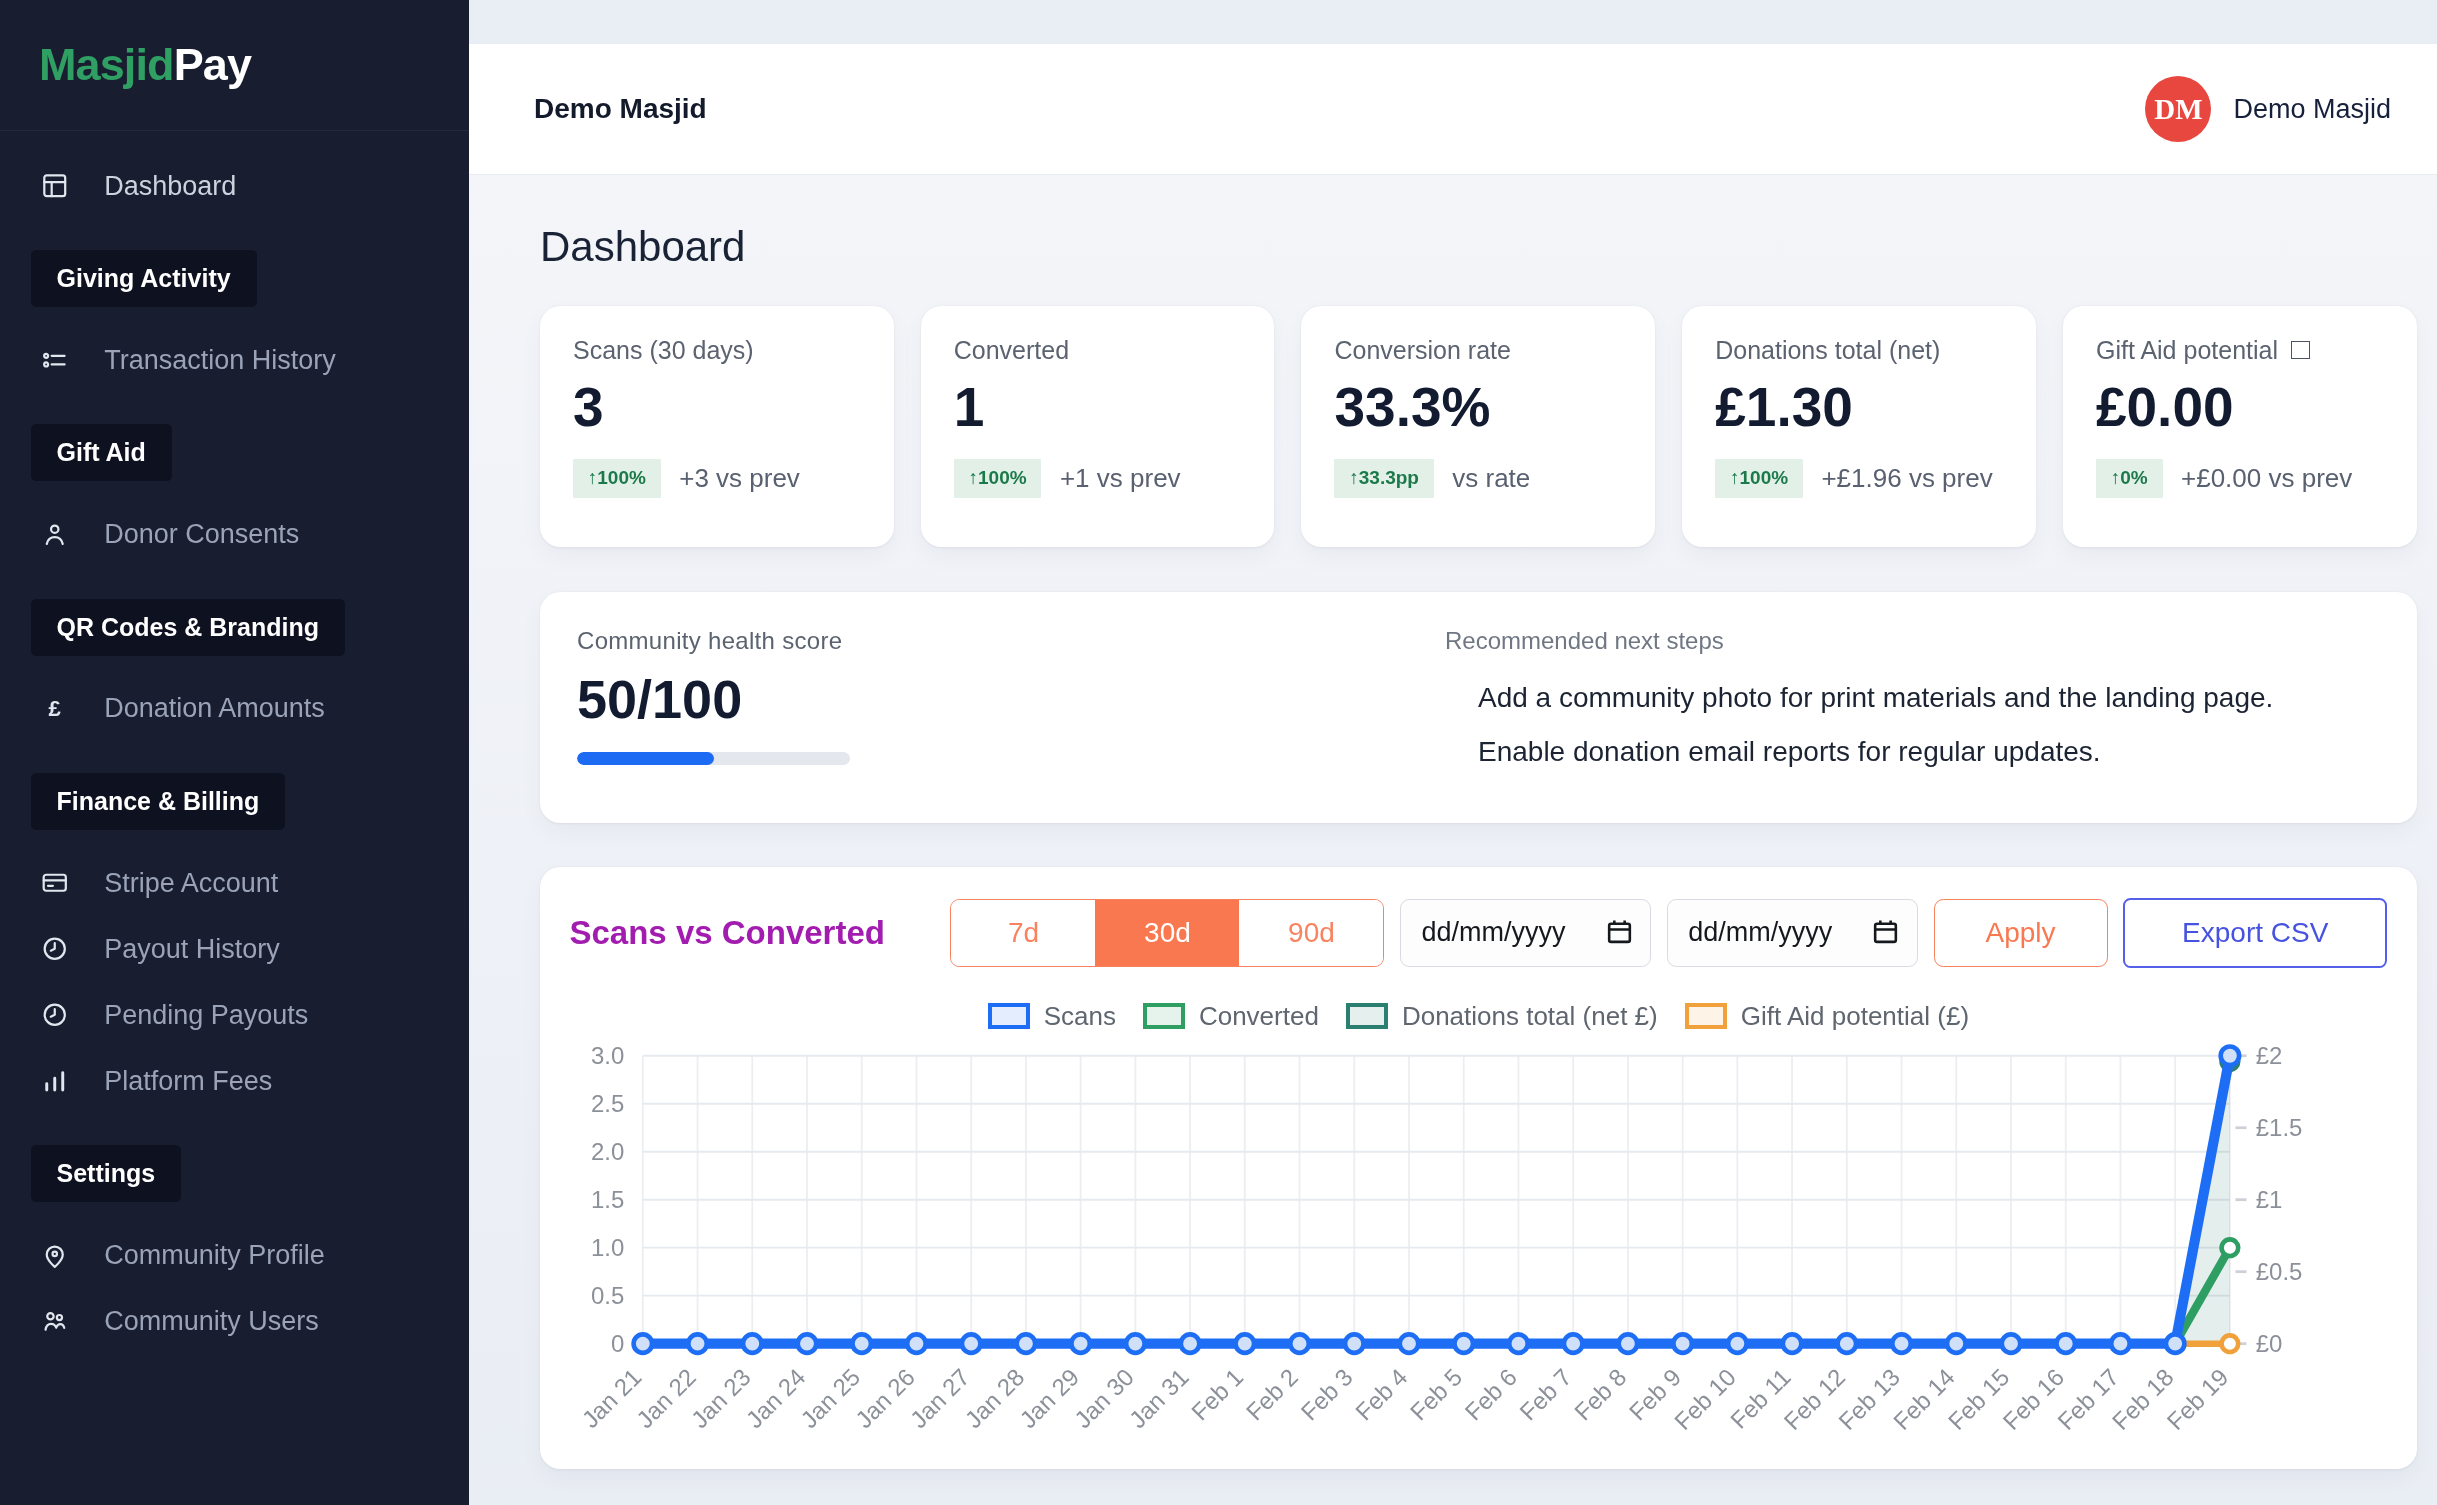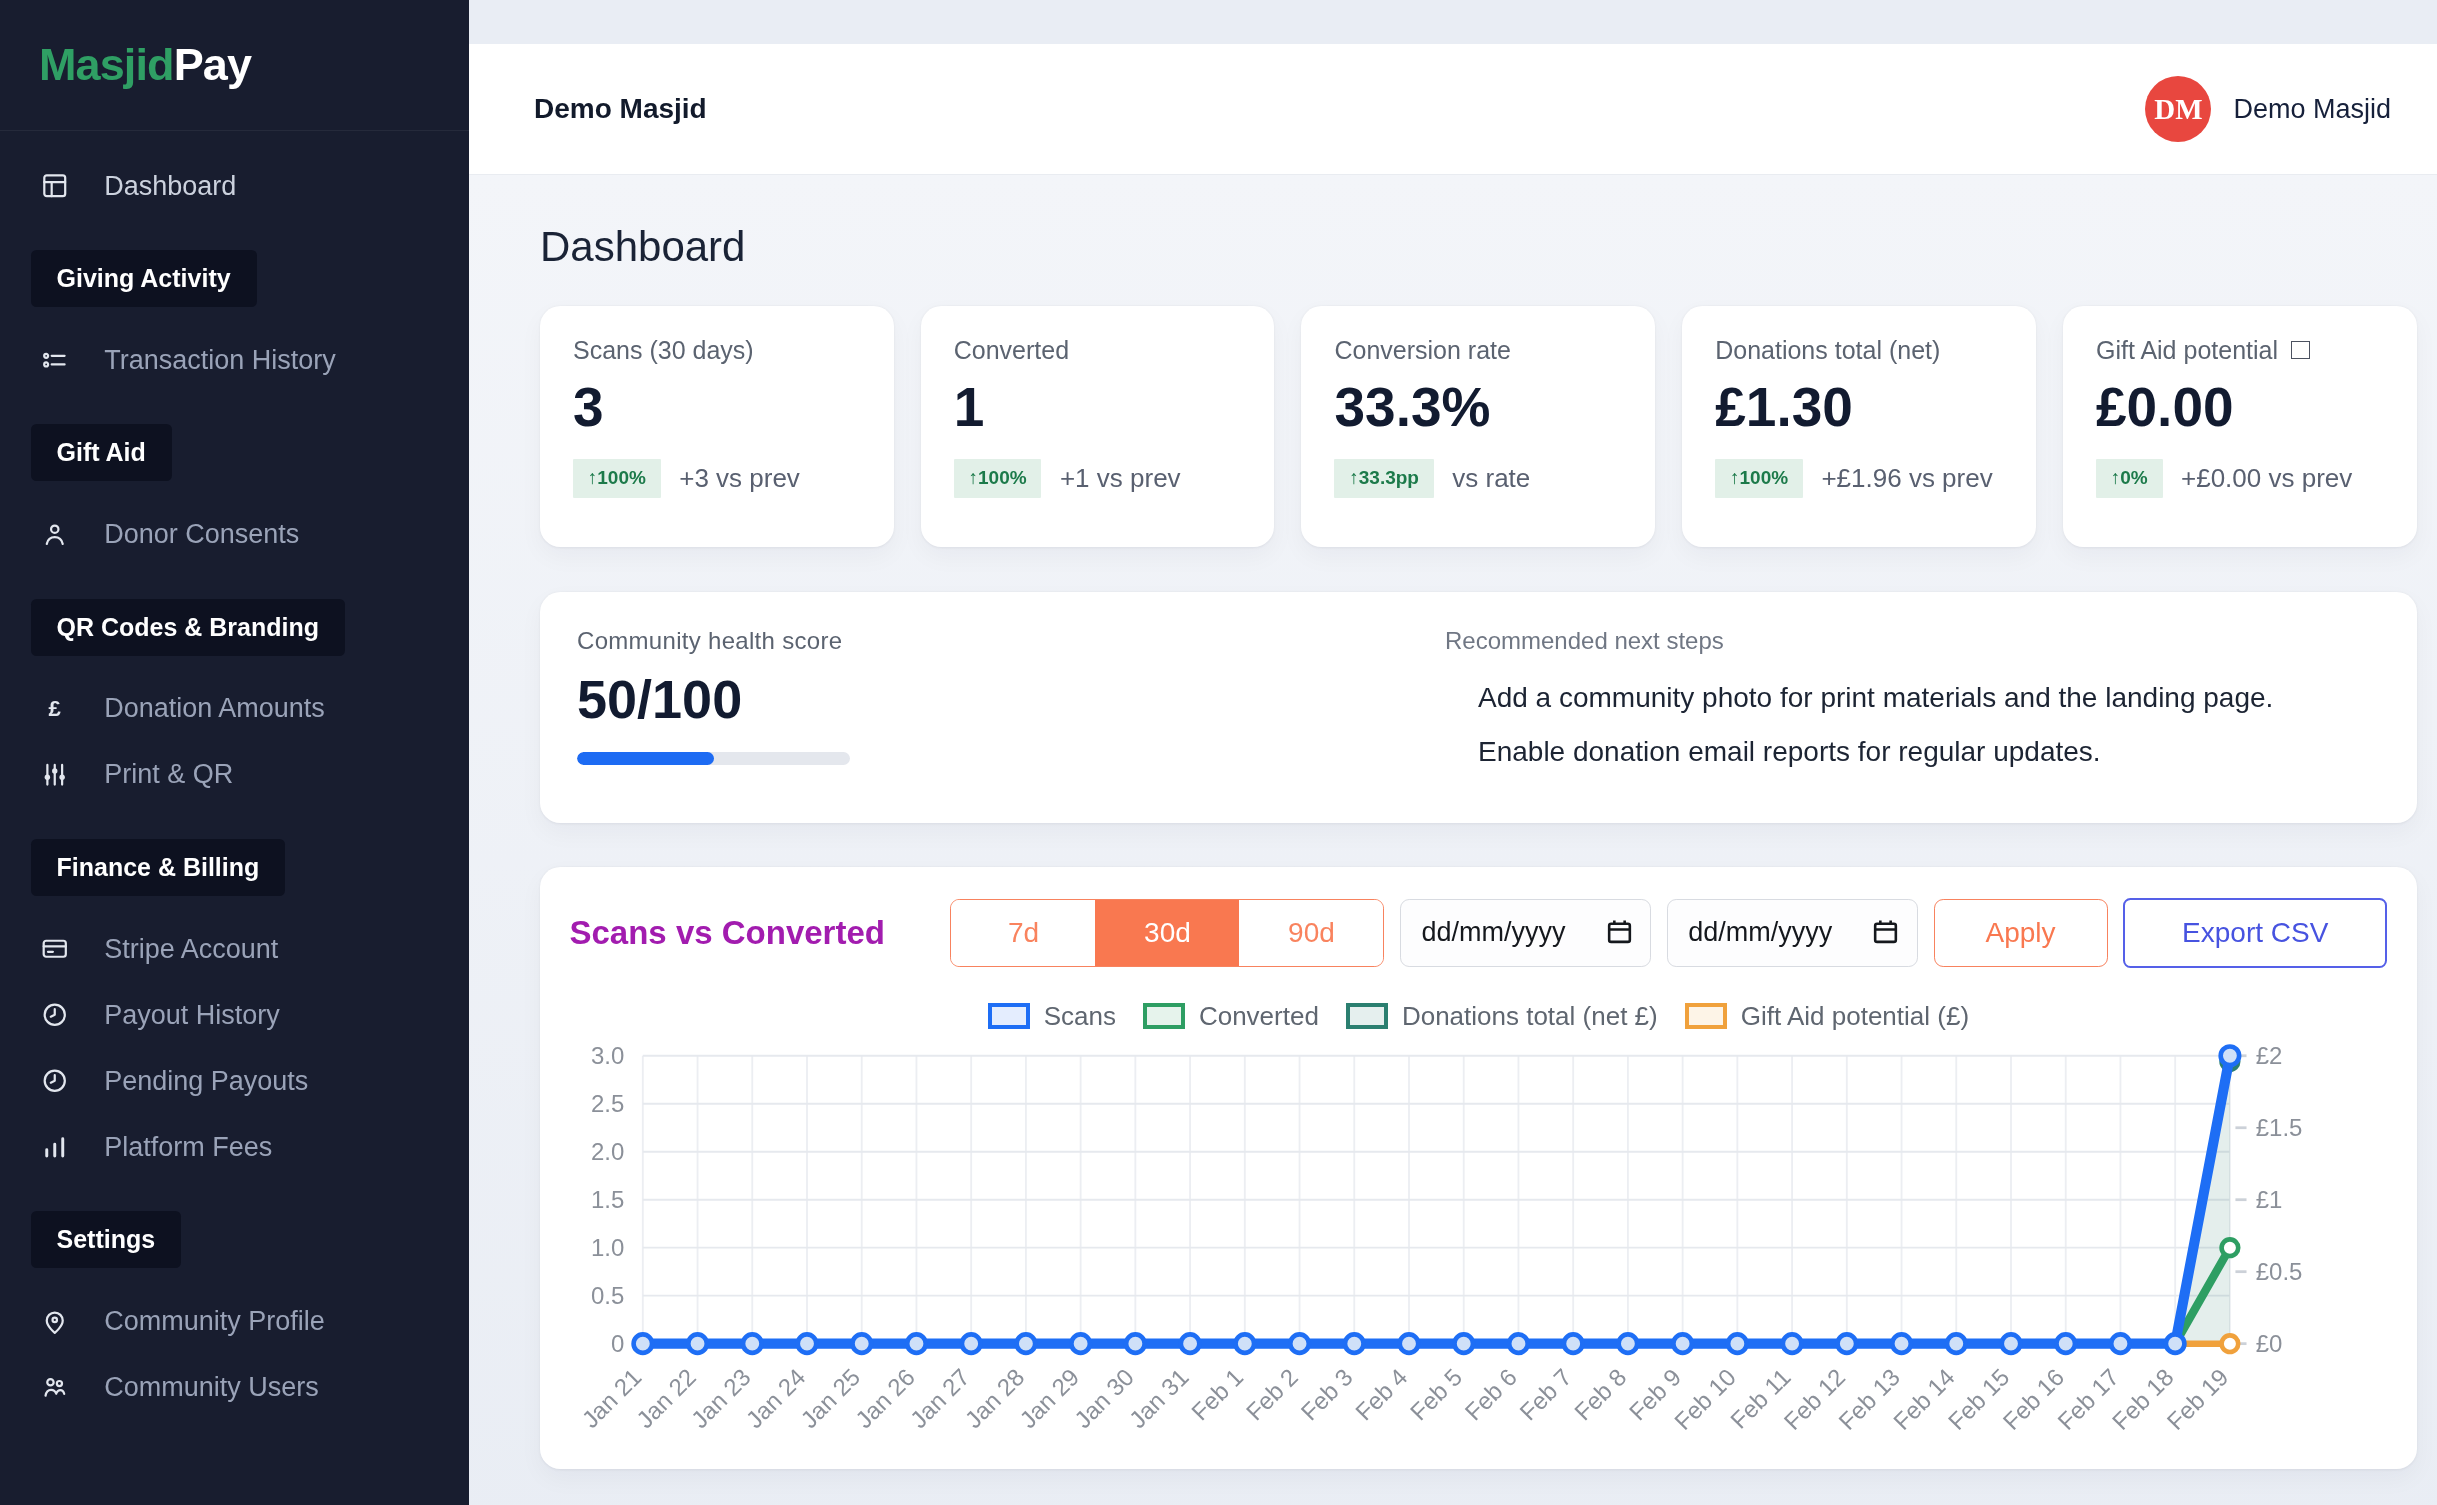--- a/index.html
+++ b/index.html
@@ -124,29 +124,20 @@
             <path d="M5.5 19.5c.8-3.6 3.4-5.5 6.5-5.5s5.7 1.9 6.5 5.5"></path>
           </svg></span>
         <span class="side-label">Donor Consents</span>
       </div>
       <div class="side-section">QR Codes &amp; Branding</div>
       <div class="side-link">
         <span class="side-icon"><svg viewBox="0 0 24 24">
             <text x="12" y="17.5" text-anchor="middle" font-size="18" font-weight="bold" fill="currentColor" stroke="none">£</text>
           </svg></span>
         <span class="side-label">Donation Amounts</span>
-      </div>
-      <div class="side-link">
-        <span class="side-icon"><svg viewBox="0 0 24 24">
-            <path d="M6 4v16M12 4v16M18 4v16"></path>
-            <circle cx="6" cy="14" r="2.2" fill="currentColor" stroke="none"></circle>
-            <circle cx="12" cy="9" r="2.2" fill="currentColor" stroke="none"></circle>
-            <circle cx="18" cy="14" r="2.2" fill="currentColor" stroke="none"></circle>
-          </svg></span>
-        <span class="side-label">Print &amp; QR</span>
       </div>
       <div class="side-section">Finance &amp; Billing</div>
       <div class="side-link">
         <span class="side-icon"><svg viewBox="0 0 24 24">
             <rect x="3" y="5.5" width="18" height="13" rx="2"></rect>
             <path d="M3 10h18M6.5 14.5h4"></path>
           </svg></span>
         <span class="side-label">Stripe Account</span>
       </div>
       <div class="side-link">

